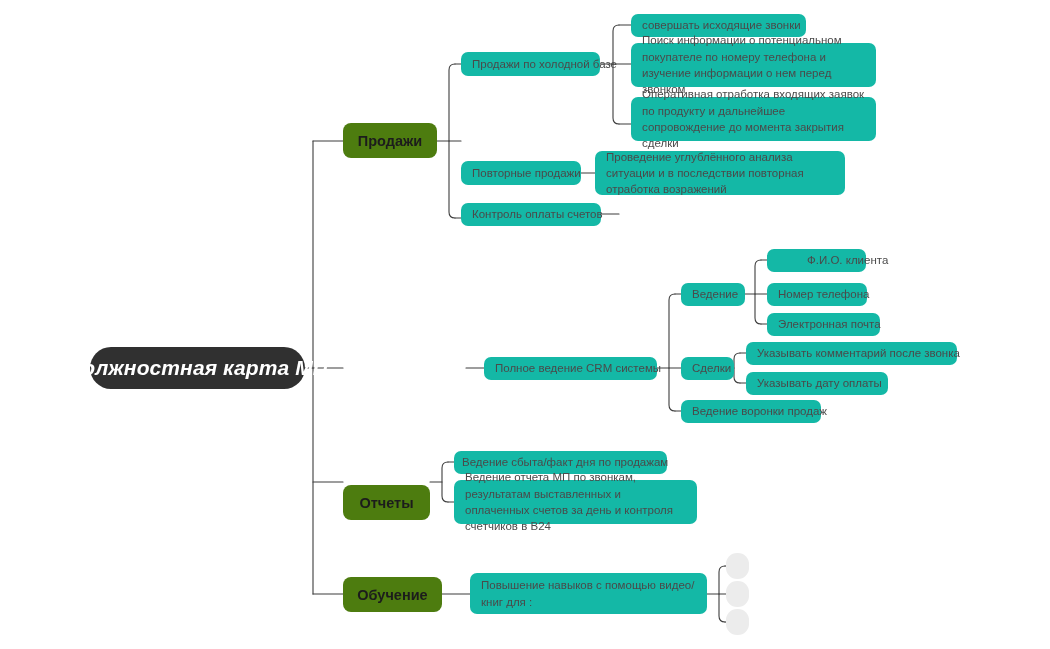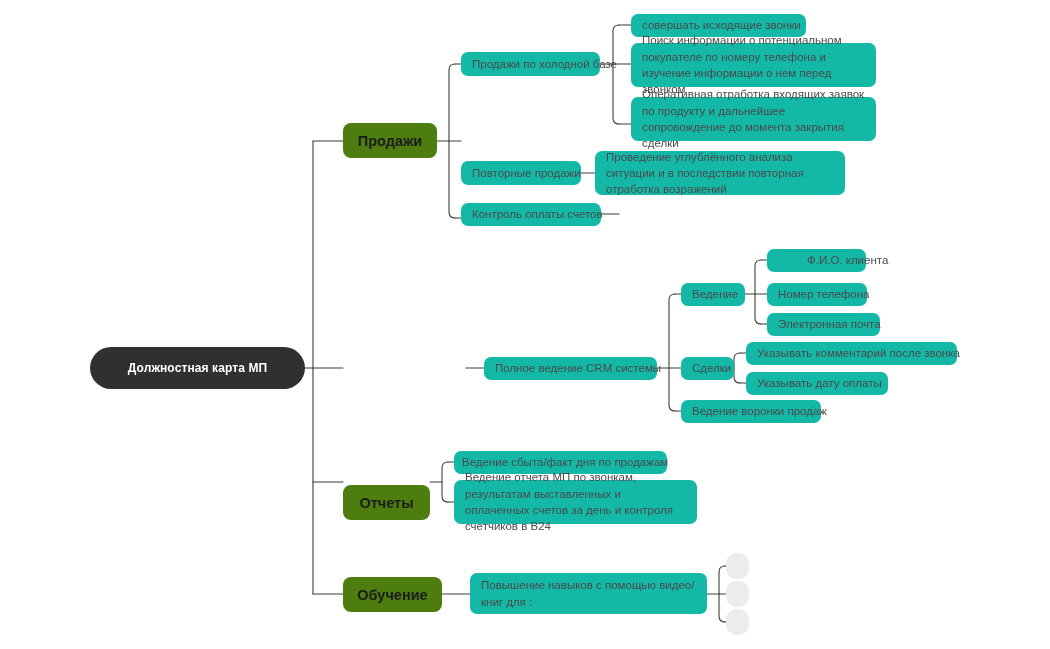--- a/index.html
+++ b/index.html
@@ -35,24 +35,25 @@
   }
   
   .node-root {
     background: #303030;
     border-radius: 999px;
     justify-content: center;
     padding: 0 18px;
   }
   .node-root .node-text {
     color: #ffffff;
-    font-size: 12px;
+    font-size: 21px;
     font-weight: bold;
     letter-spacing: 0.1px;
     white-space: nowrap;
+    font-style: italic;
   }
   
   .node-branch {
     background: #4d7c0f;
     border-radius: 8px;
     justify-content: center;
     padding: 0 14px;
   }
   .node-branch .node-text {
     color: #1c1c1c;

